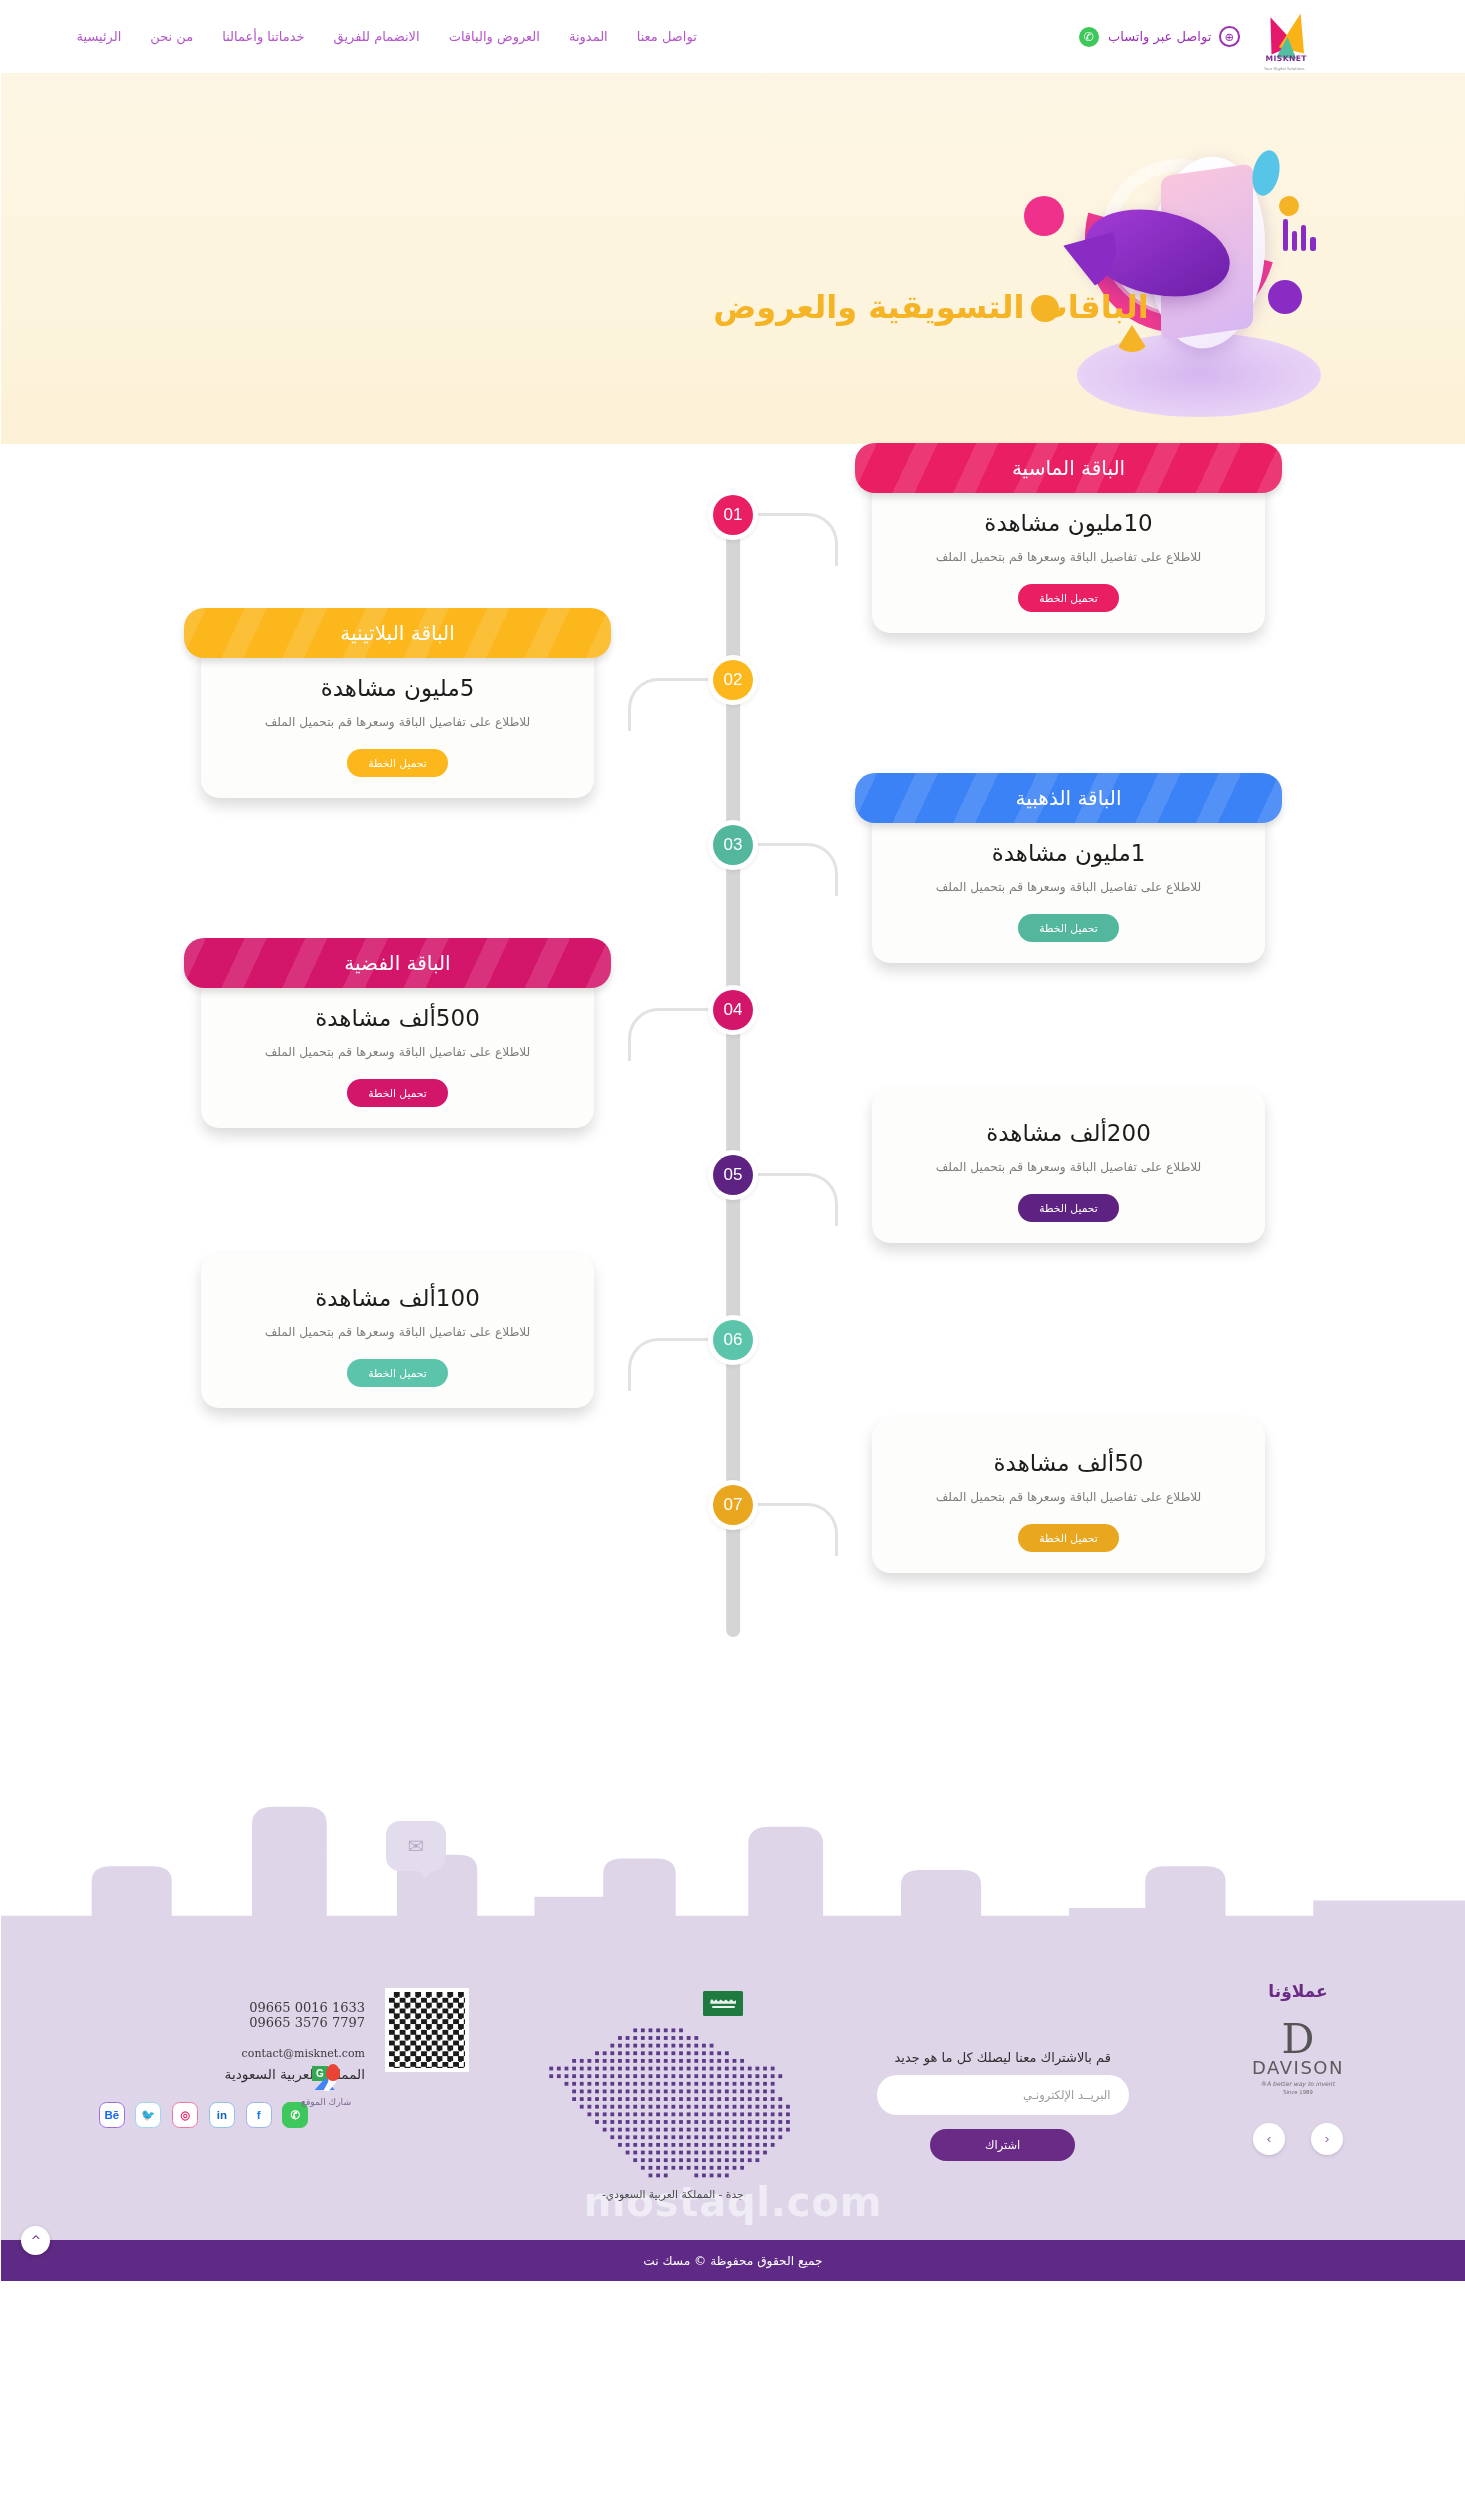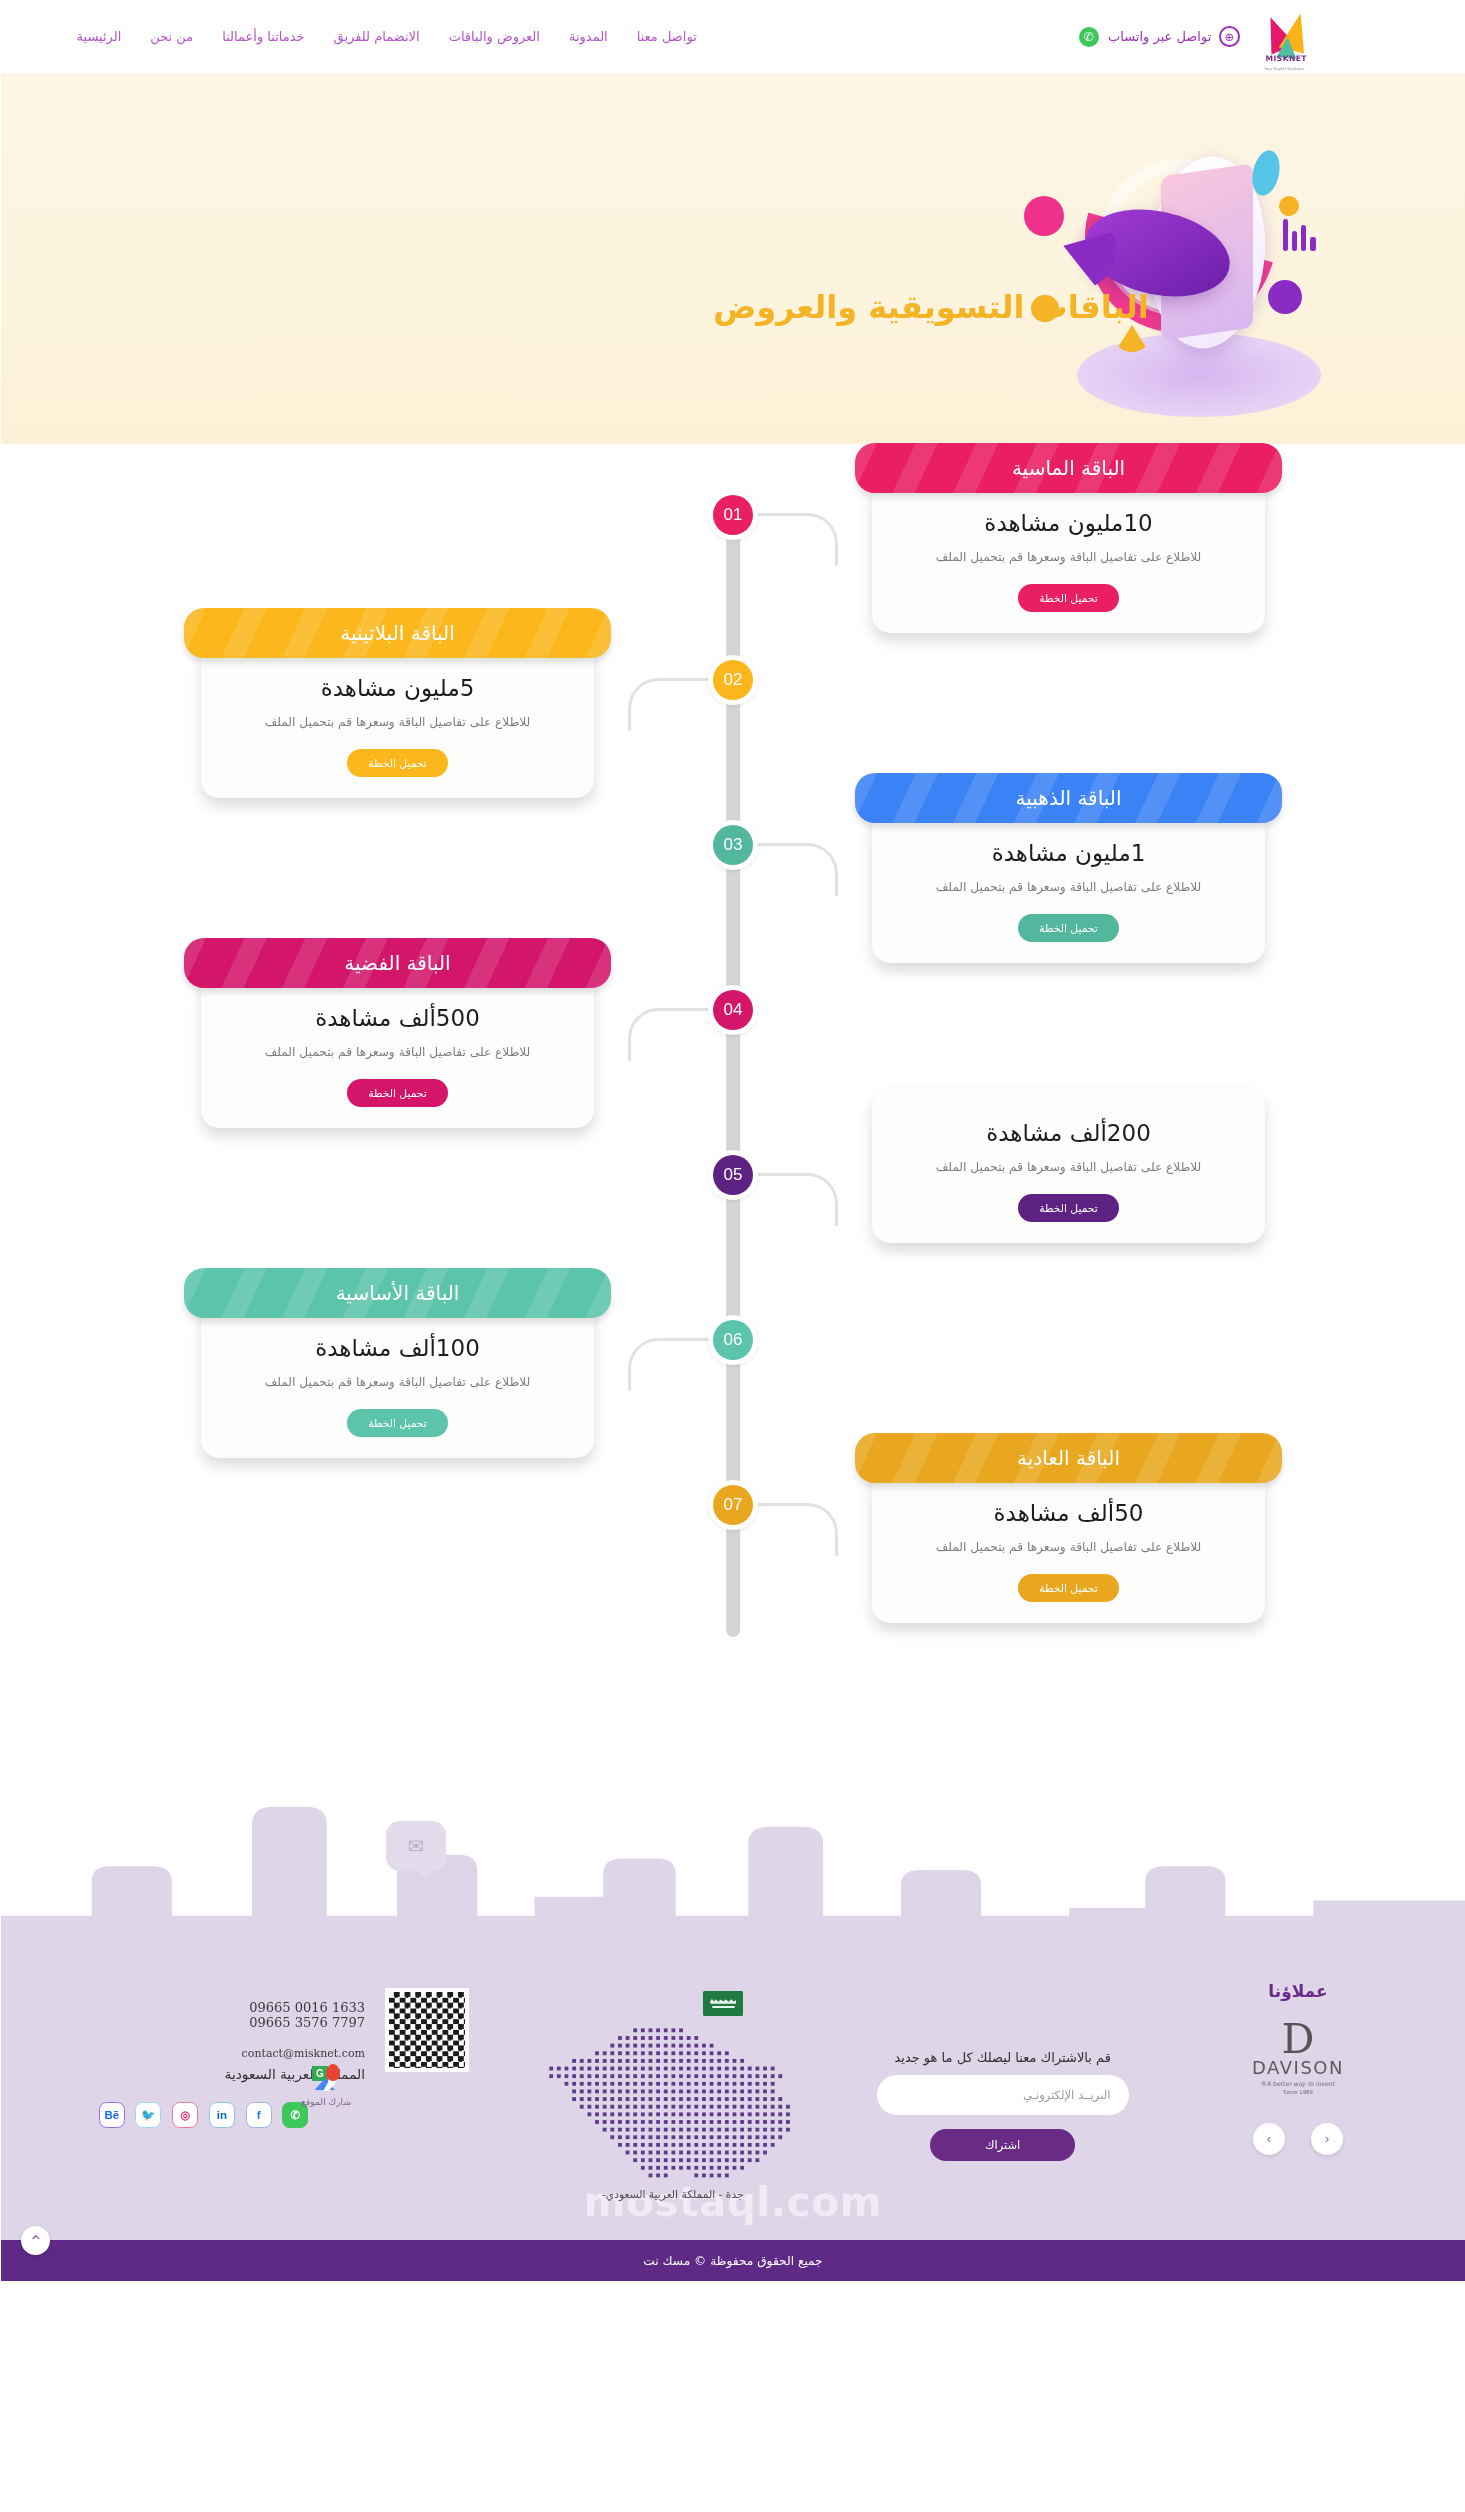--- a/index.html
+++ b/index.html
@@ -472,37 +472,29 @@
         <div class="card side-right">
           <div class="card-body"><div class="card-amount">200ألف مشاهدة</div><div class="card-desc">للاطلاع على تفاصيل الباقة وسعرها قم بتحميل الملف</div><button class="card-btn" style="background:#5e2382">تحميل الخطة</button></div>
         </div>
       </div>
       <div class="row">
         <div class="connector conn-left"></div>
         <div class="node">
           <span style="background:#5bc4aa">06</span>
         </div>
         <div class="card side-left">
-          <div class="card-head" style="background:#5bc4aa">
-            <div class="stripes"></div>
-            <span>الباقة الأساسية</span>
-          </div>
           <div class="card-body"><div class="card-amount">100ألف مشاهدة</div><div class="card-desc">للاطلاع على تفاصيل الباقة وسعرها قم بتحميل الملف</div><button class="card-btn" style="background:#5bc4aa">تحميل الخطة</button></div>
         </div>
       </div>
       <div class="row">
         <div class="connector conn-right"></div>
         <div class="node">
           <span style="background:#e8a71f">07</span>
         </div>
         <div class="card side-right">
-          <div class="card-head" style="background:#e8a71f">
-            <div class="stripes"></div>
-            <span>الباقة العادية</span>
-          </div>
           <div class="card-body"><div class="card-amount">50ألف مشاهدة</div><div class="card-desc">للاطلاع على تفاصيل الباقة وسعرها قم بتحميل الملف</div><button class="card-btn" style="background:#e8a71f">تحميل الخطة</button></div>
         </div>
       </div>
     </div>
 </section>
 
 <div class="skyline-wrap">
   <div class="chat-bubble">✉</div>
   <svg class="skyline" viewBox="0 0 1920 260" preserveAspectRatio="none">
     <path fill="#ded5e9" d="M0,260 L0,215 L120,215 L120,170 Q120,150 145,150 L200,150 Q225,150 225,170 L225,215

